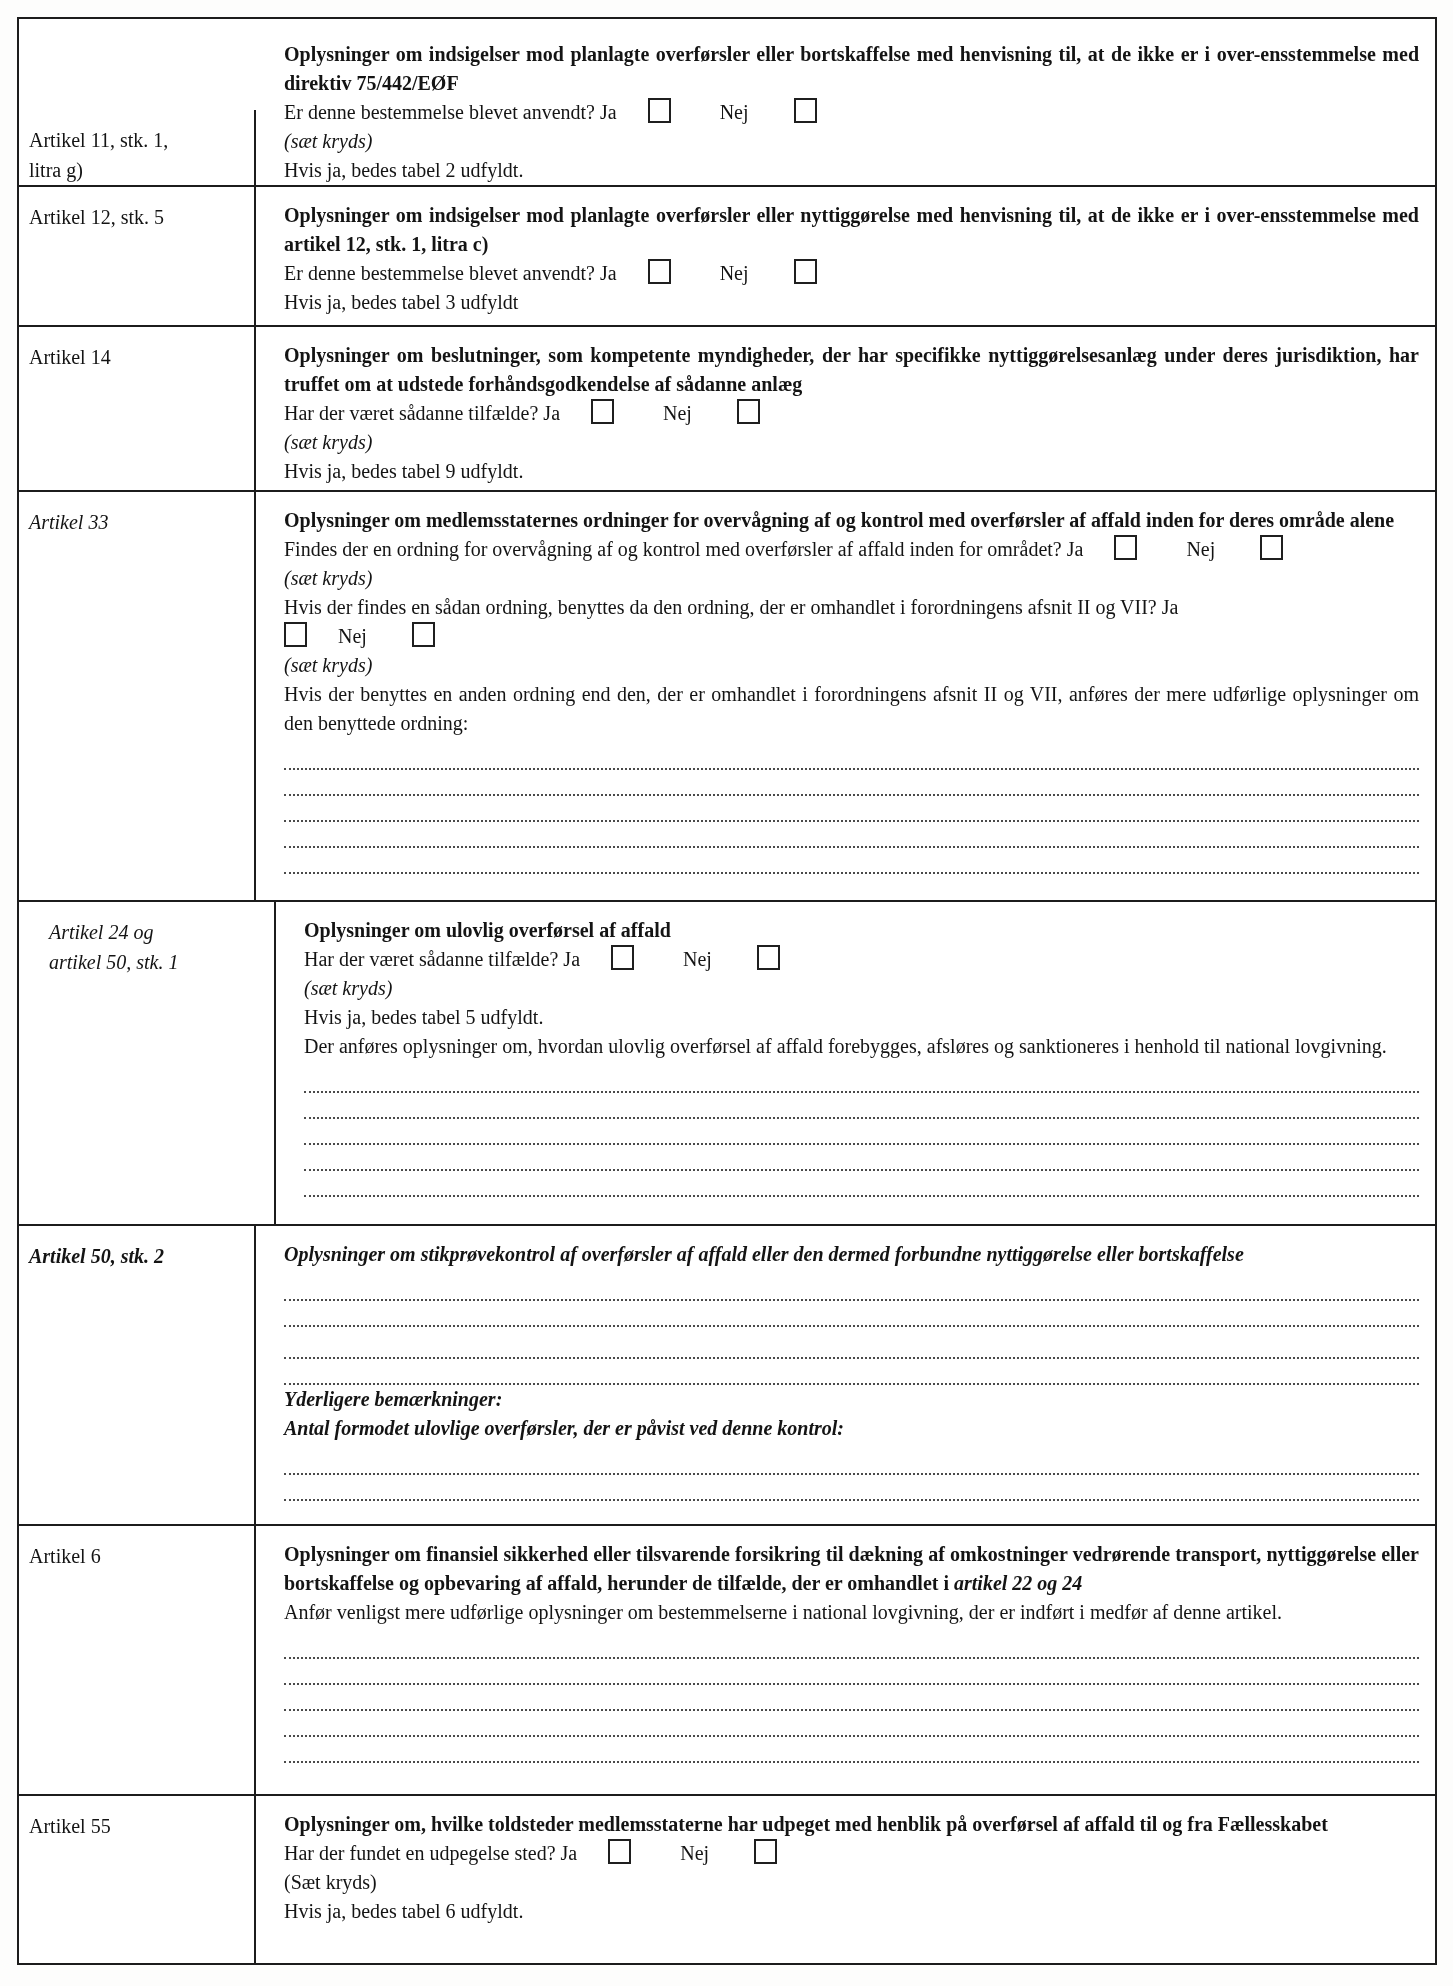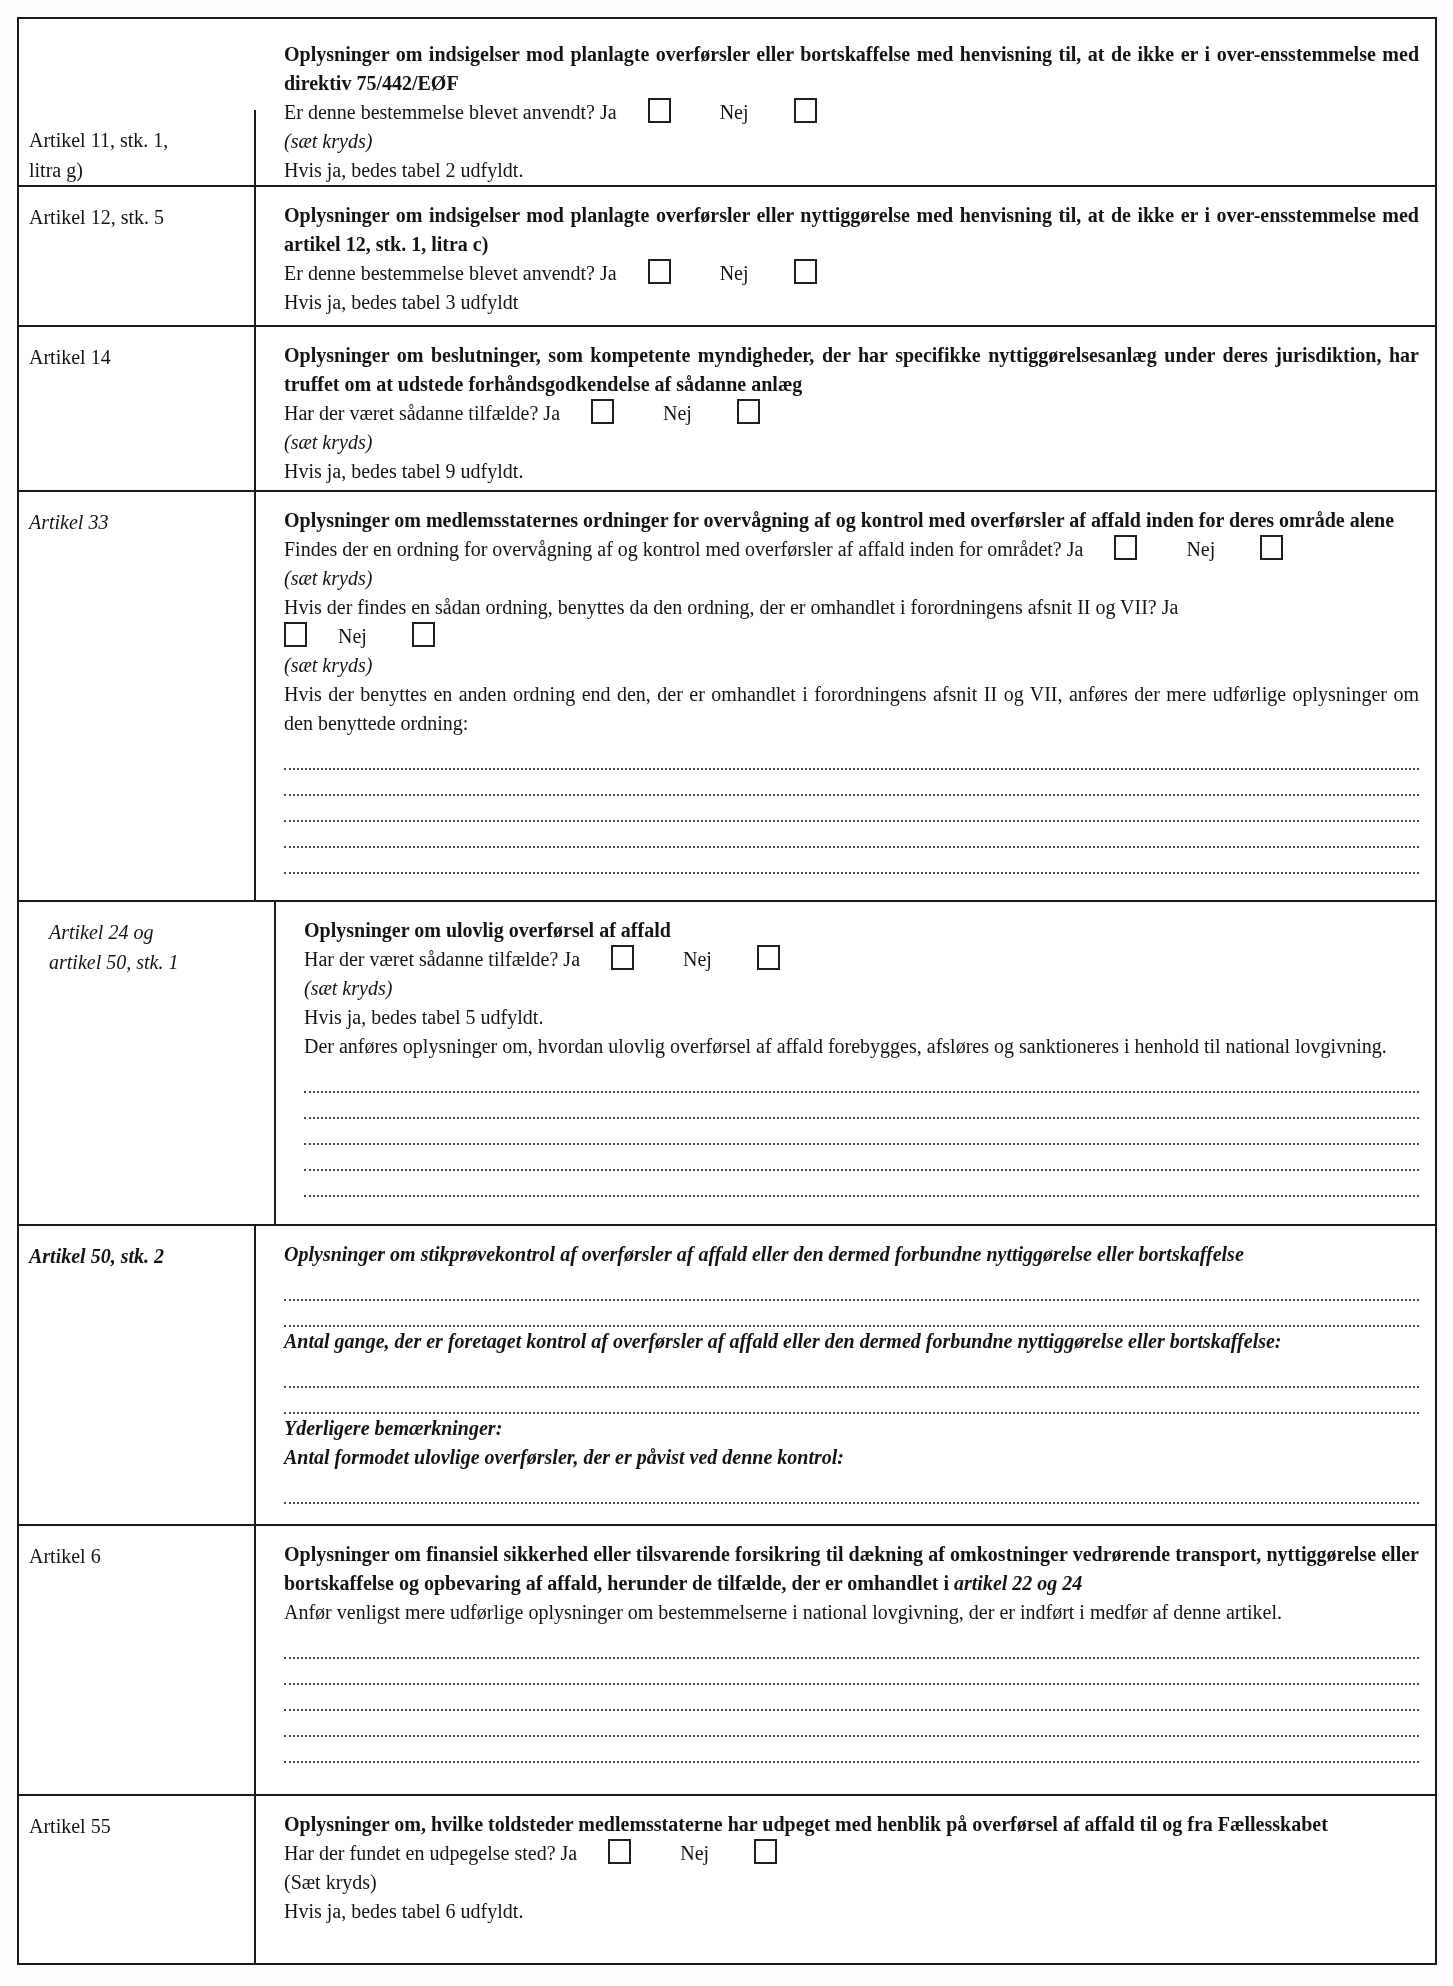--- a/index.html
+++ b/index.html
@@ -198,21 +198,20 @@
     <div class="row bitall" style="height:300px;">
       <div class="acell">
         <div class="aline bit">Artikel 50, stk. 2</div>
       </div>
       <div class="ccell">
         <p class="hd itx">Oplysninger om stikprøvekontrol af overførsler af affald eller den dermed forbundne nyttiggørelse eller bortskaffelse</p>
         <div class="dots">
           <div class="dotline"></div>
           <div class="dotline"></div>
         </div>
-        <p class="para">Antal gange, der er foretaget kontrol af overførsler af affald eller den dermed forbundne nyttiggørelse eller bortskaffelse:</p>
         <div class="dots">
           <div class="dotline"></div>
           <div class="dotline"></div>
         </div>
         <p class="para">Yderligere bemærkninger:</p>
         <p class="para">Antal formodet ulovlige overførsler, der er påvist ved denne kontrol:</p>
         <div class="dots">
           <div class="dotline"></div>
           <div class="dotline"></div>
         </div>

